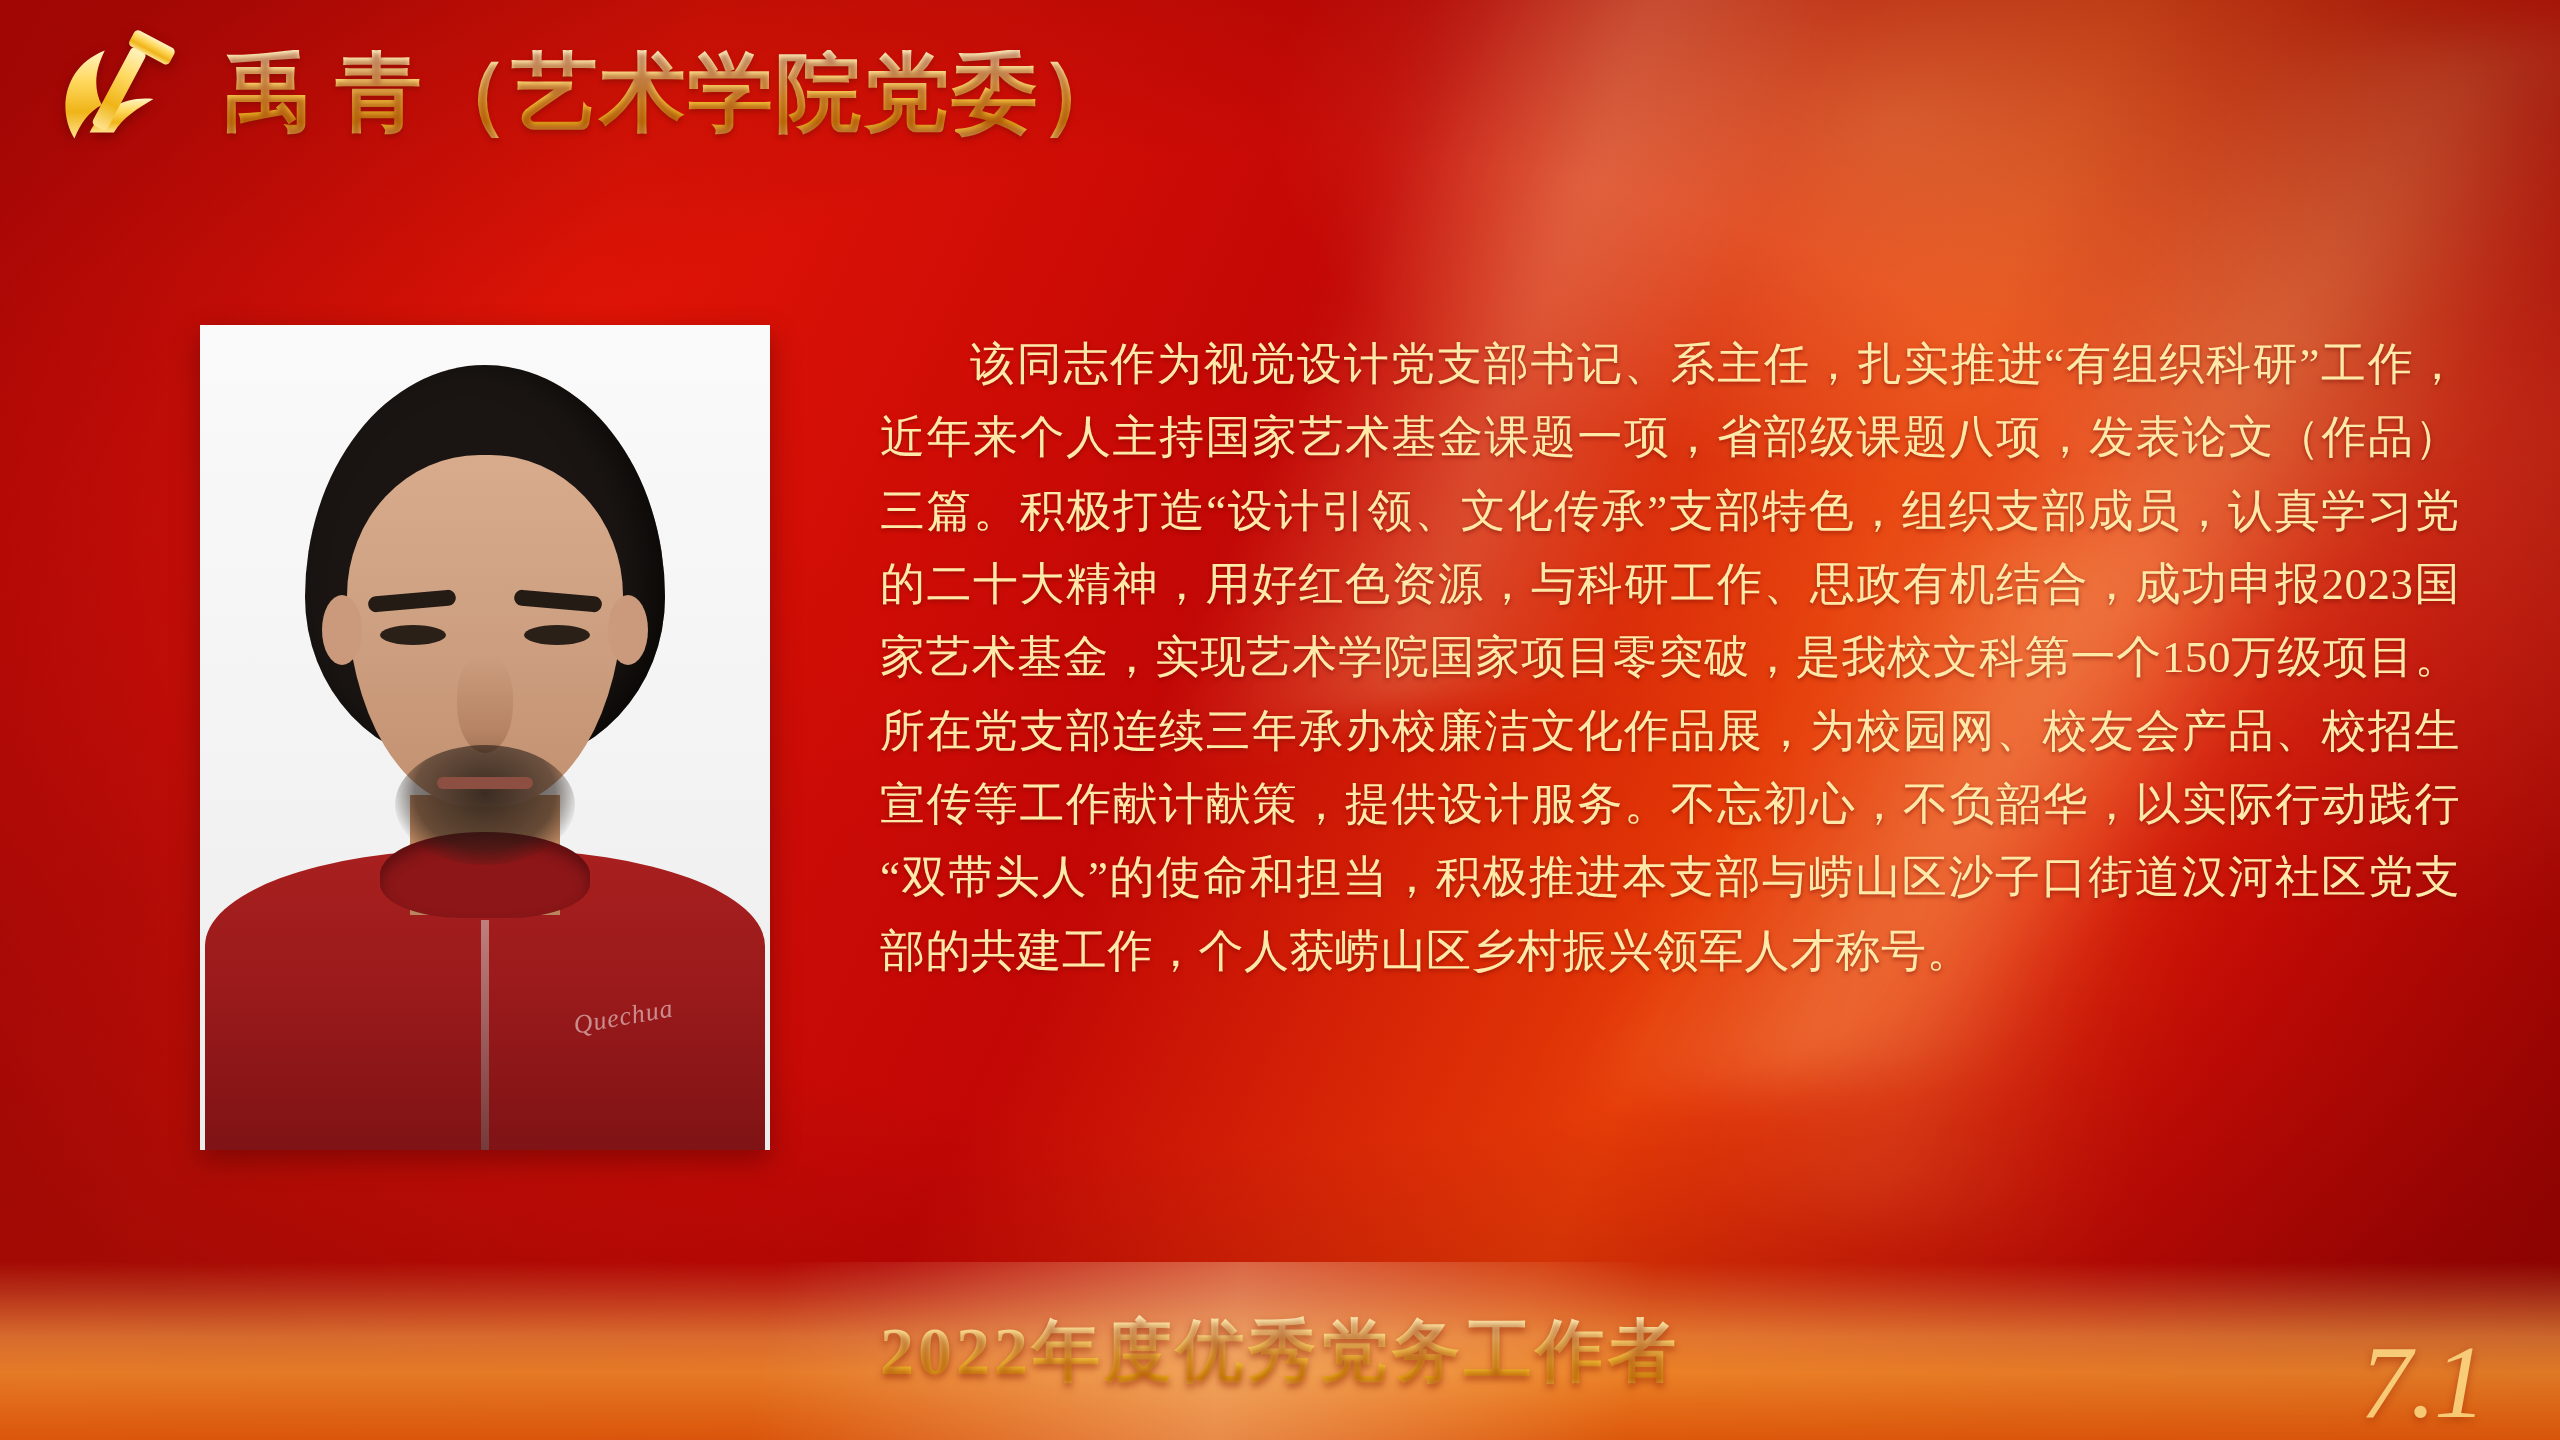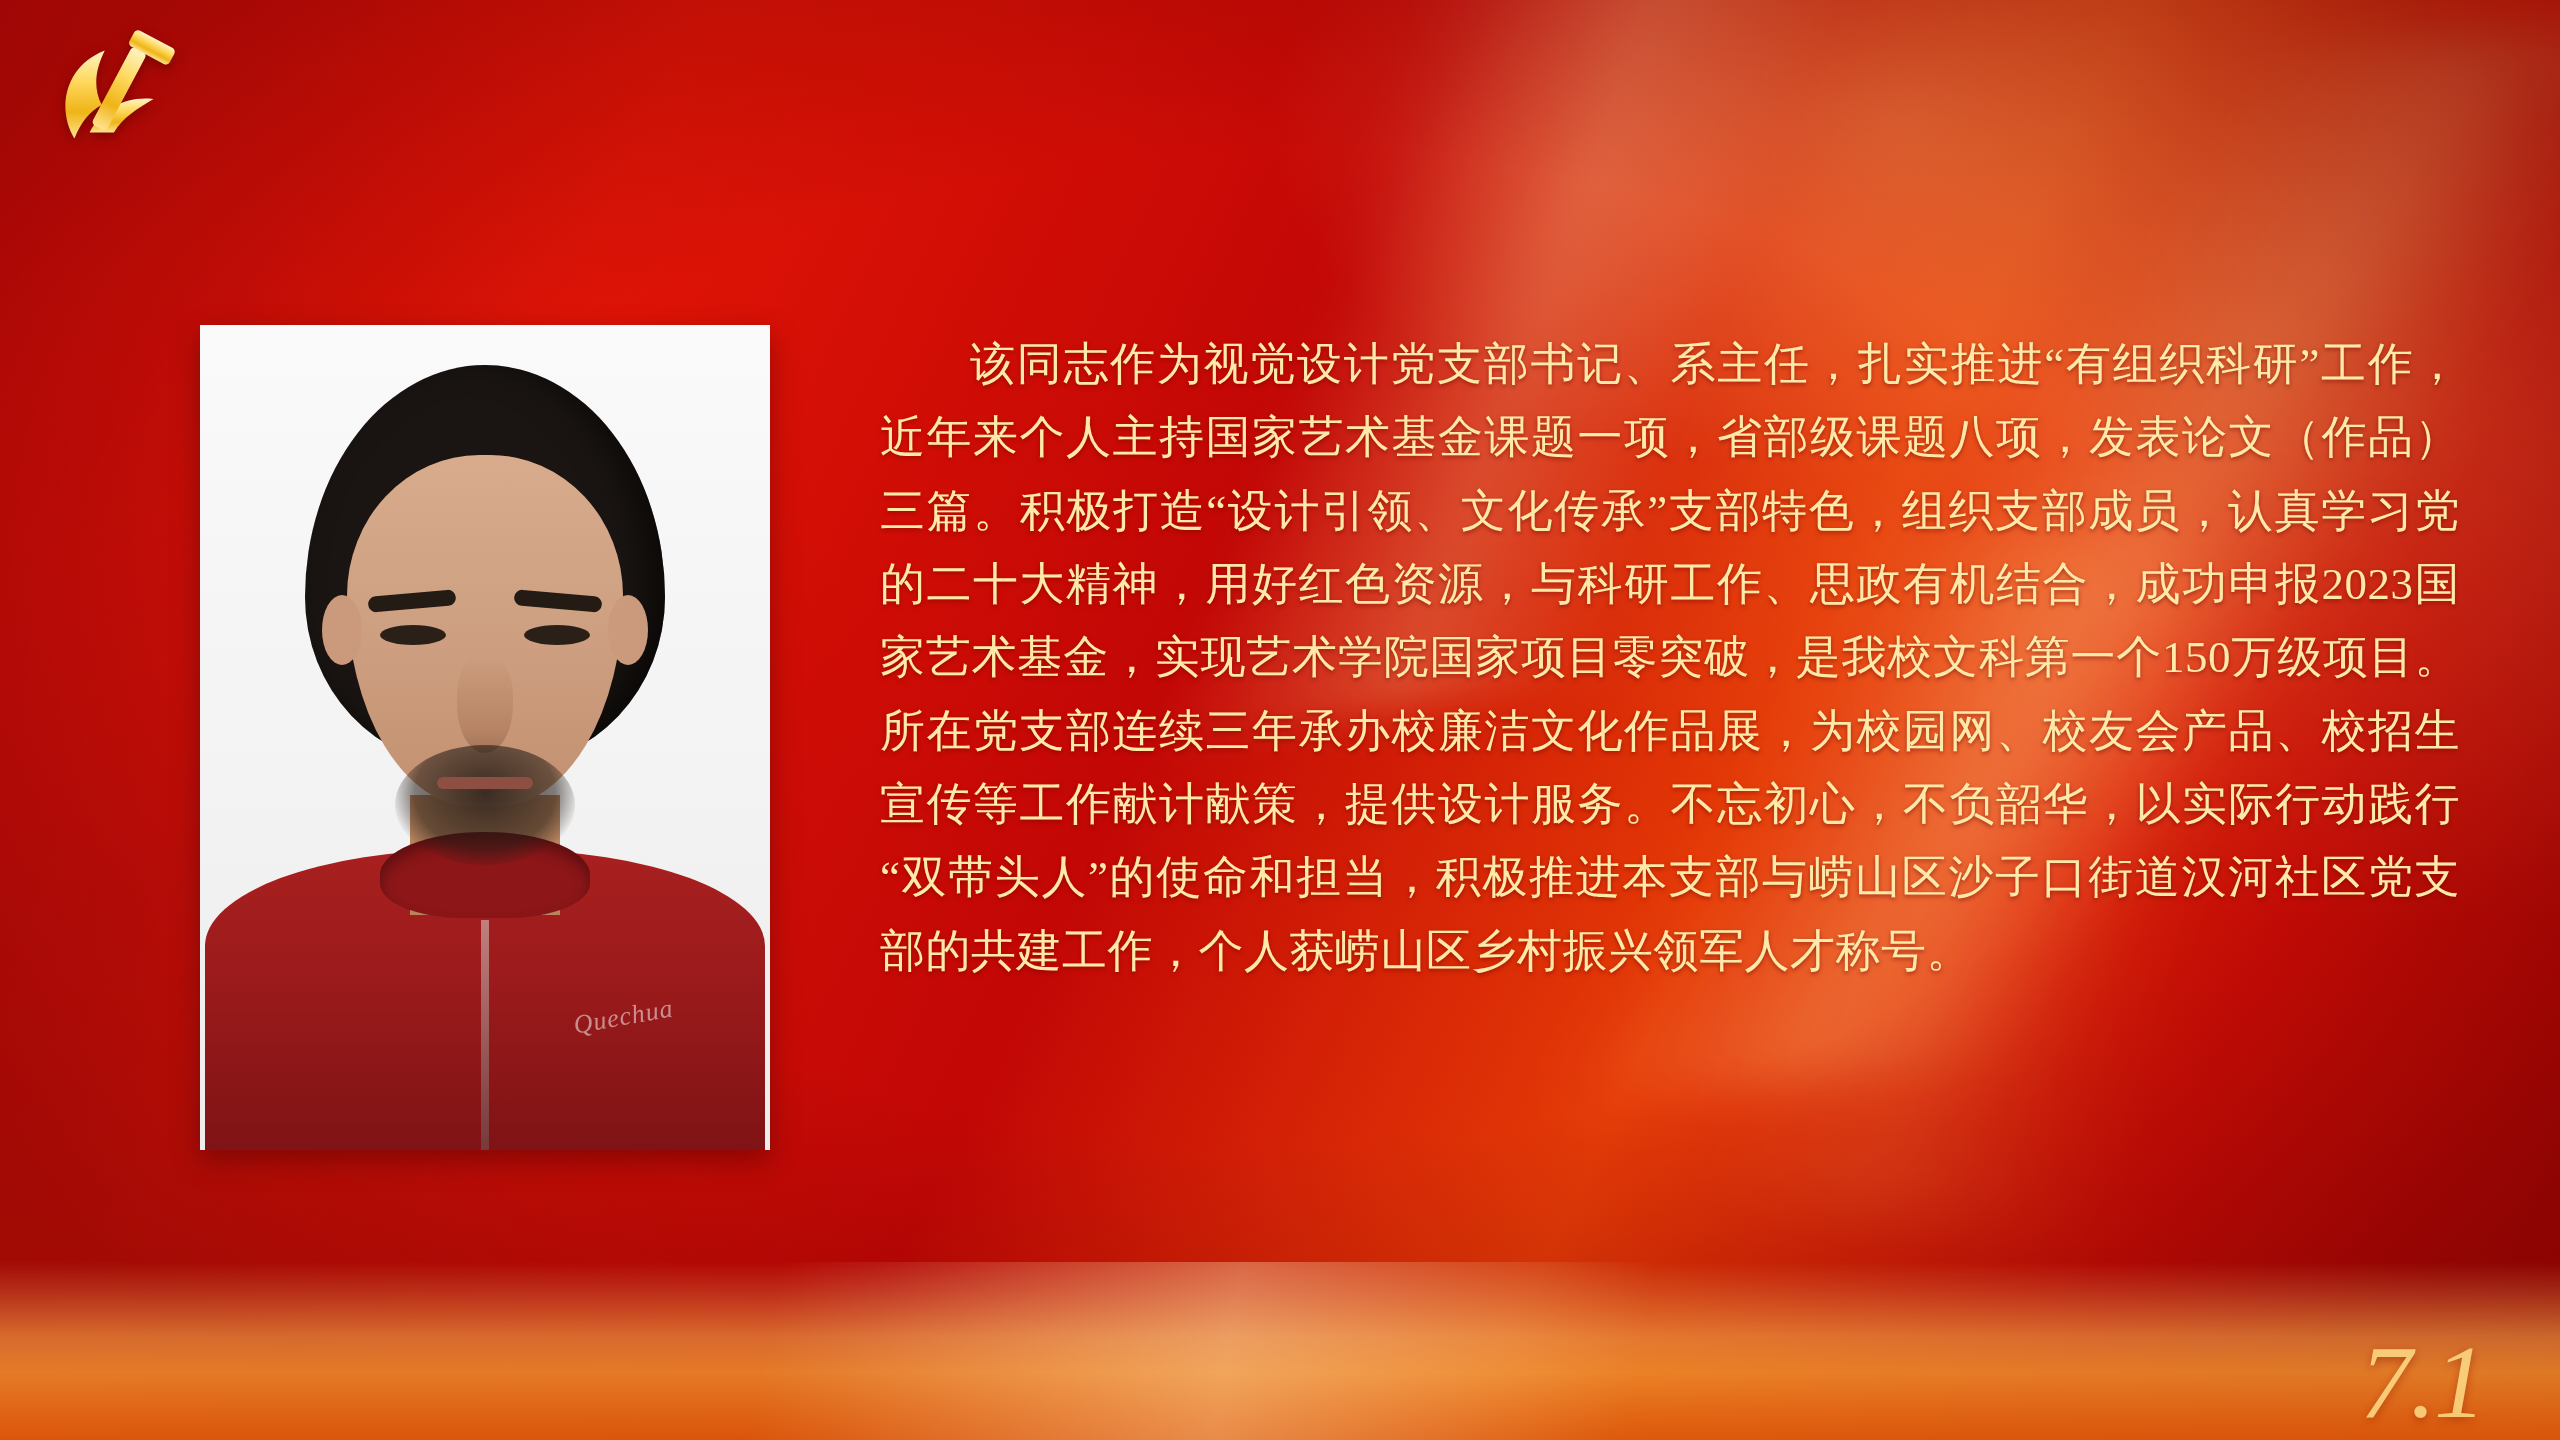--- a/index.html
+++ b/index.html
@@ -334,20 +334,21 @@
         </linearGradient>
       </defs>
 
       <g fill="url(#goldgrad)">
         <path d="M20 78 C8 58 14 30 40 20 C34 32 32 44 38 56 C30 60 24 68 20 78 Z"></path>
         <path d="M30 74 C38 58 54 50 72 52 C62 58 52 64 46 74 Z"></path>
         <rect x="44" y="16" width="11" height="58" rx="3" transform="rotate(28 49 45)"></rect>
         <rect x="56" y="12" width="30" height="12" rx="3" transform="rotate(28 71 18)"></rect>
       </g>
     </svg>
+    <div id="header-title">禹 青（艺术学院党委）</div>
   </div>
 
   <div id="photo-frame">
     <div class="portrait">
       <div class="p-body"></div>
       <div class="p-zip"></div>
       <div class="p-neck"></div>
       <div class="p-collar"></div>
       <div class="p-hair"></div>
       <div class="p-face"></div>
@@ -360,16 +361,17 @@
       <div class="p-nose"></div>
       <div class="p-beard"></div>
       <div class="p-mouth"></div>
       <div class="p-brand">Quechua</div>
     </div>
   </div>
 
   <div id="body-text">该同志作为视觉设计党支部书记、系主任，扎实推进“有组织科研”工作，近年来个人主持国家艺术基金课题一项，省部级课题八项，发表论文（作品）三篇。积极打造“设计引领、文化传承”支部特色，组织支部成员，认真学习党的二十大精神，用好红色资源，与科研工作、思政有机结合，成功申报2023国家艺术基金，实现艺术学院国家项目零突破，是我校文科第一个150万级项目。所在党支部连续三年承办校廉洁文化作品展，为校园网、校友会产品、校招生宣传等工作献计献策，提供设计服务。不忘初心，不负韶华，以实际行动践行“双带头人”的使命和担当，积极推进本支部与崂山区沙子口街道汉河社区党支部的共建工作，个人获崂山区乡村振兴领军人才称号。</div>
 
   <div id="footer">
+    <div id="footer-title">2022年度优秀党务工作者</div>
     <div id="footer-badge">7.1</div>
   </div>
 
 </div>
 
 </body></html>

